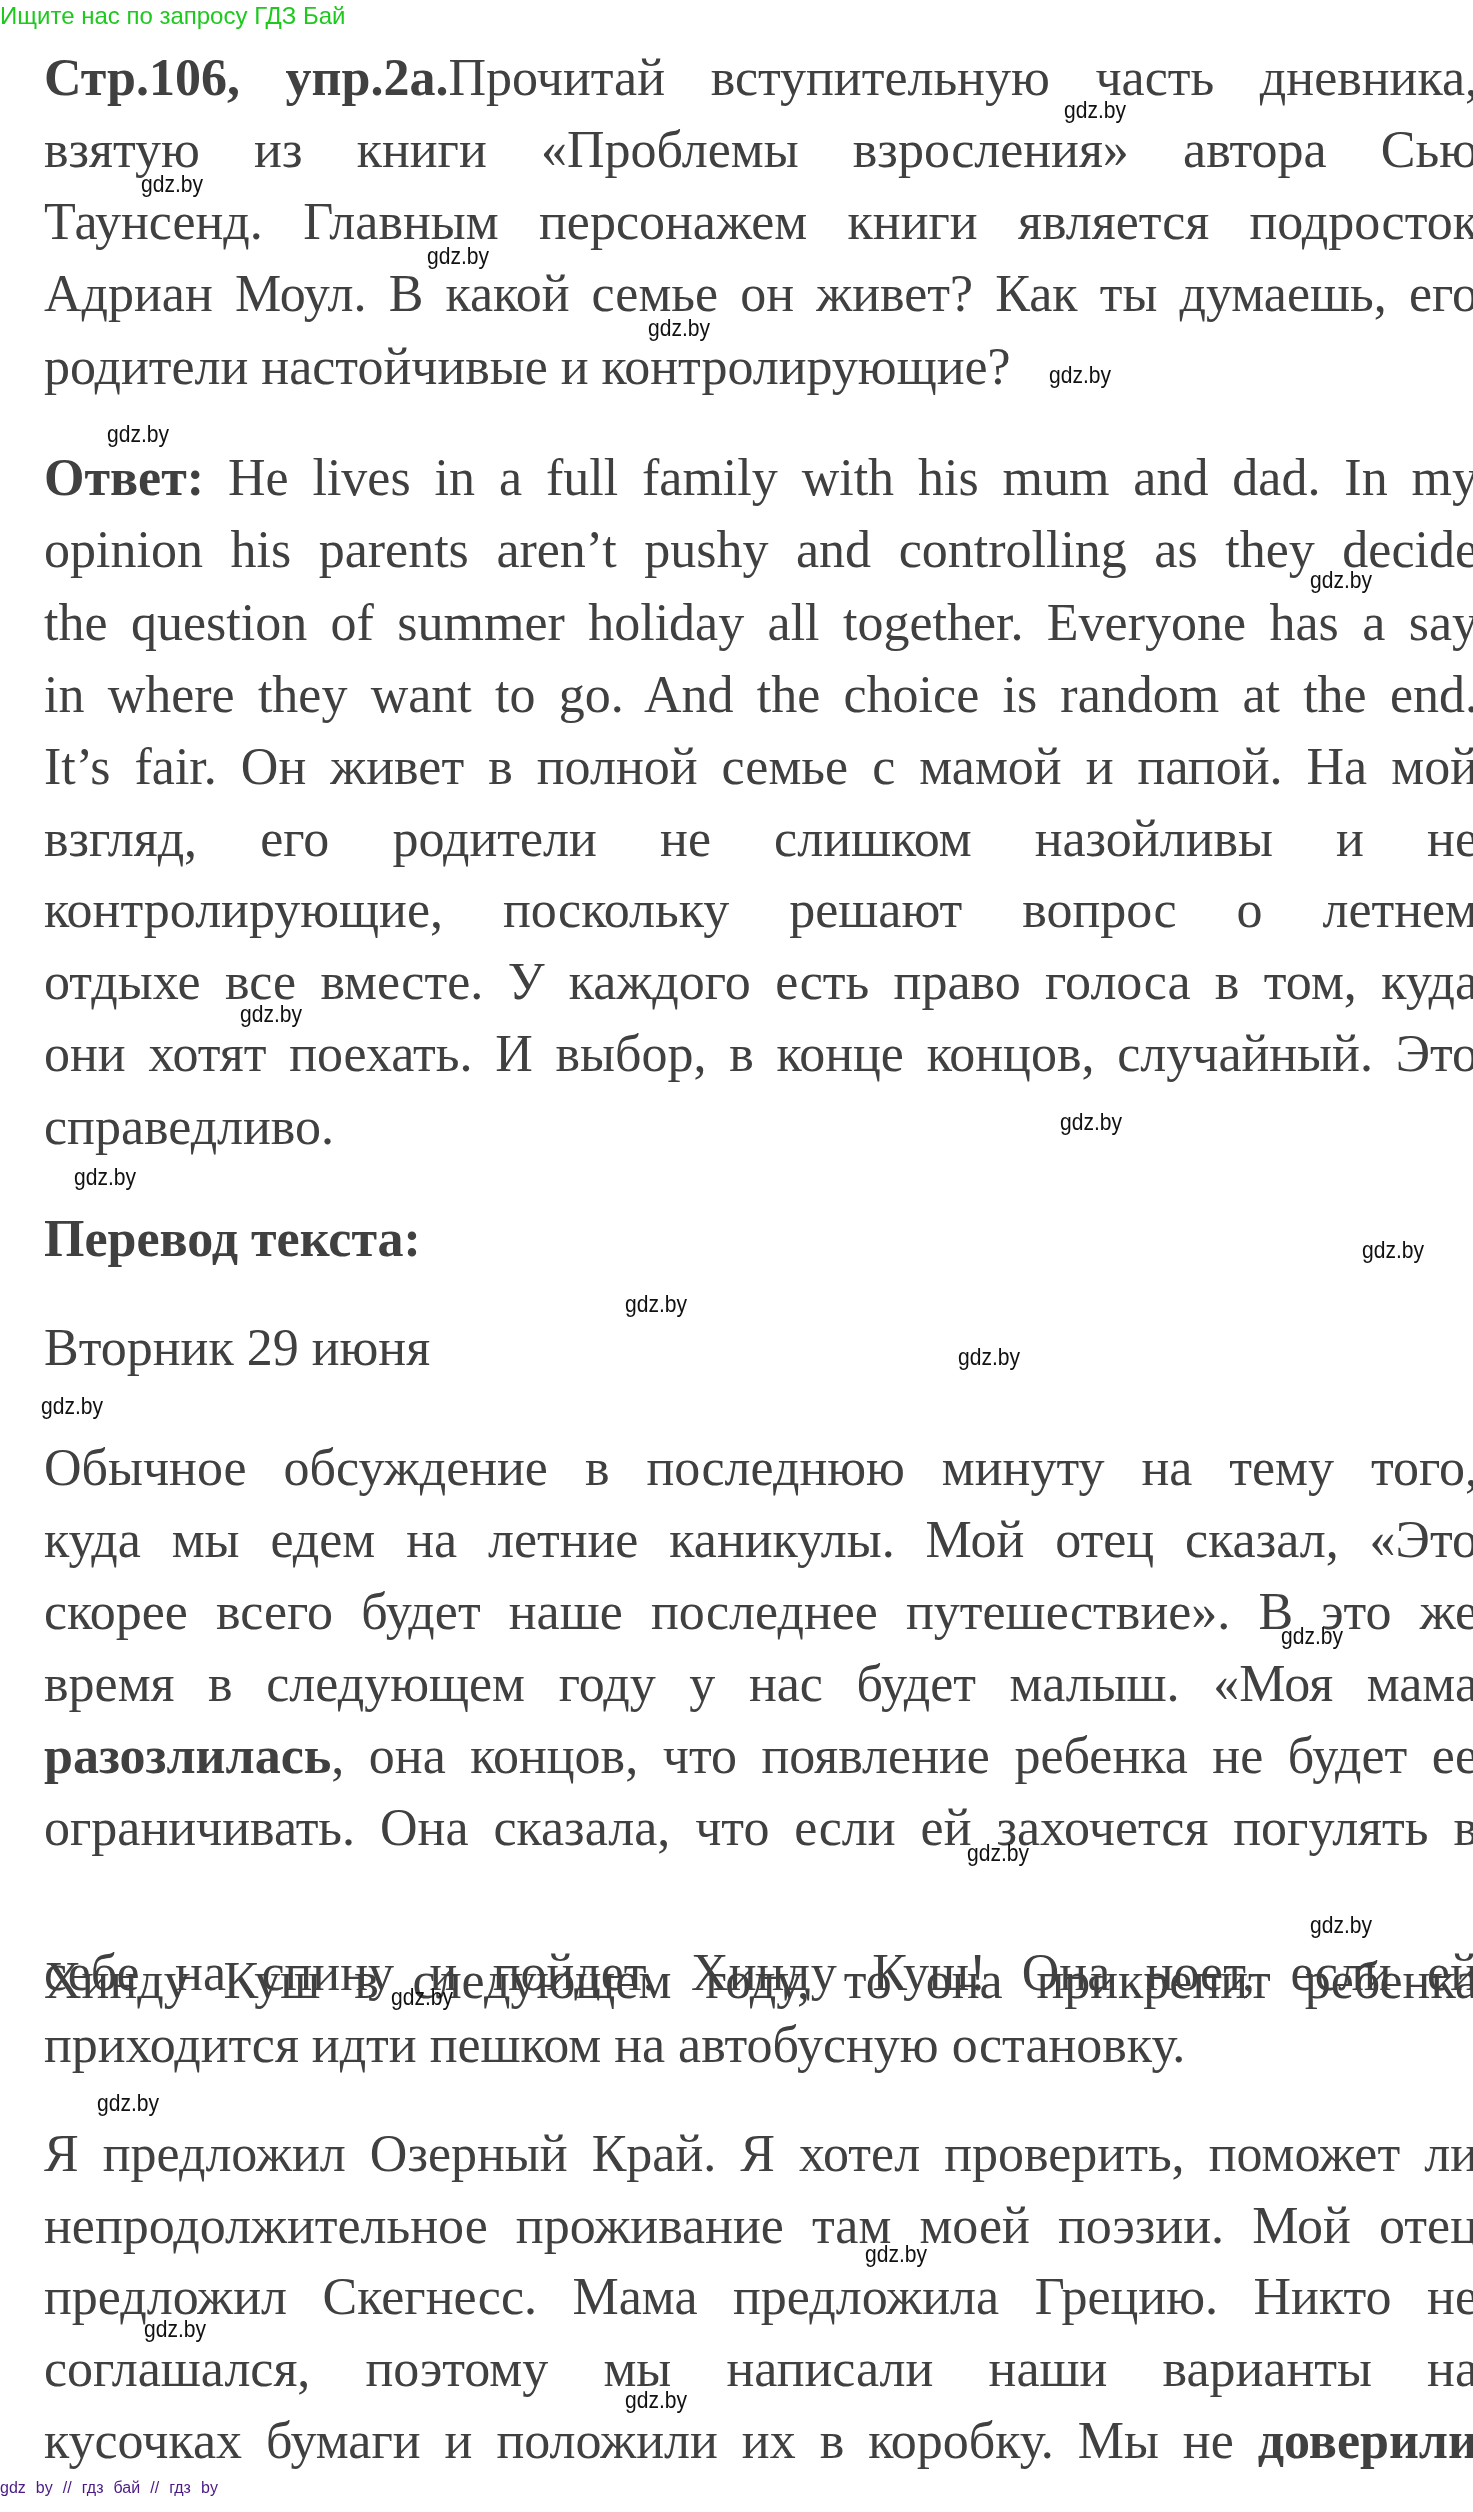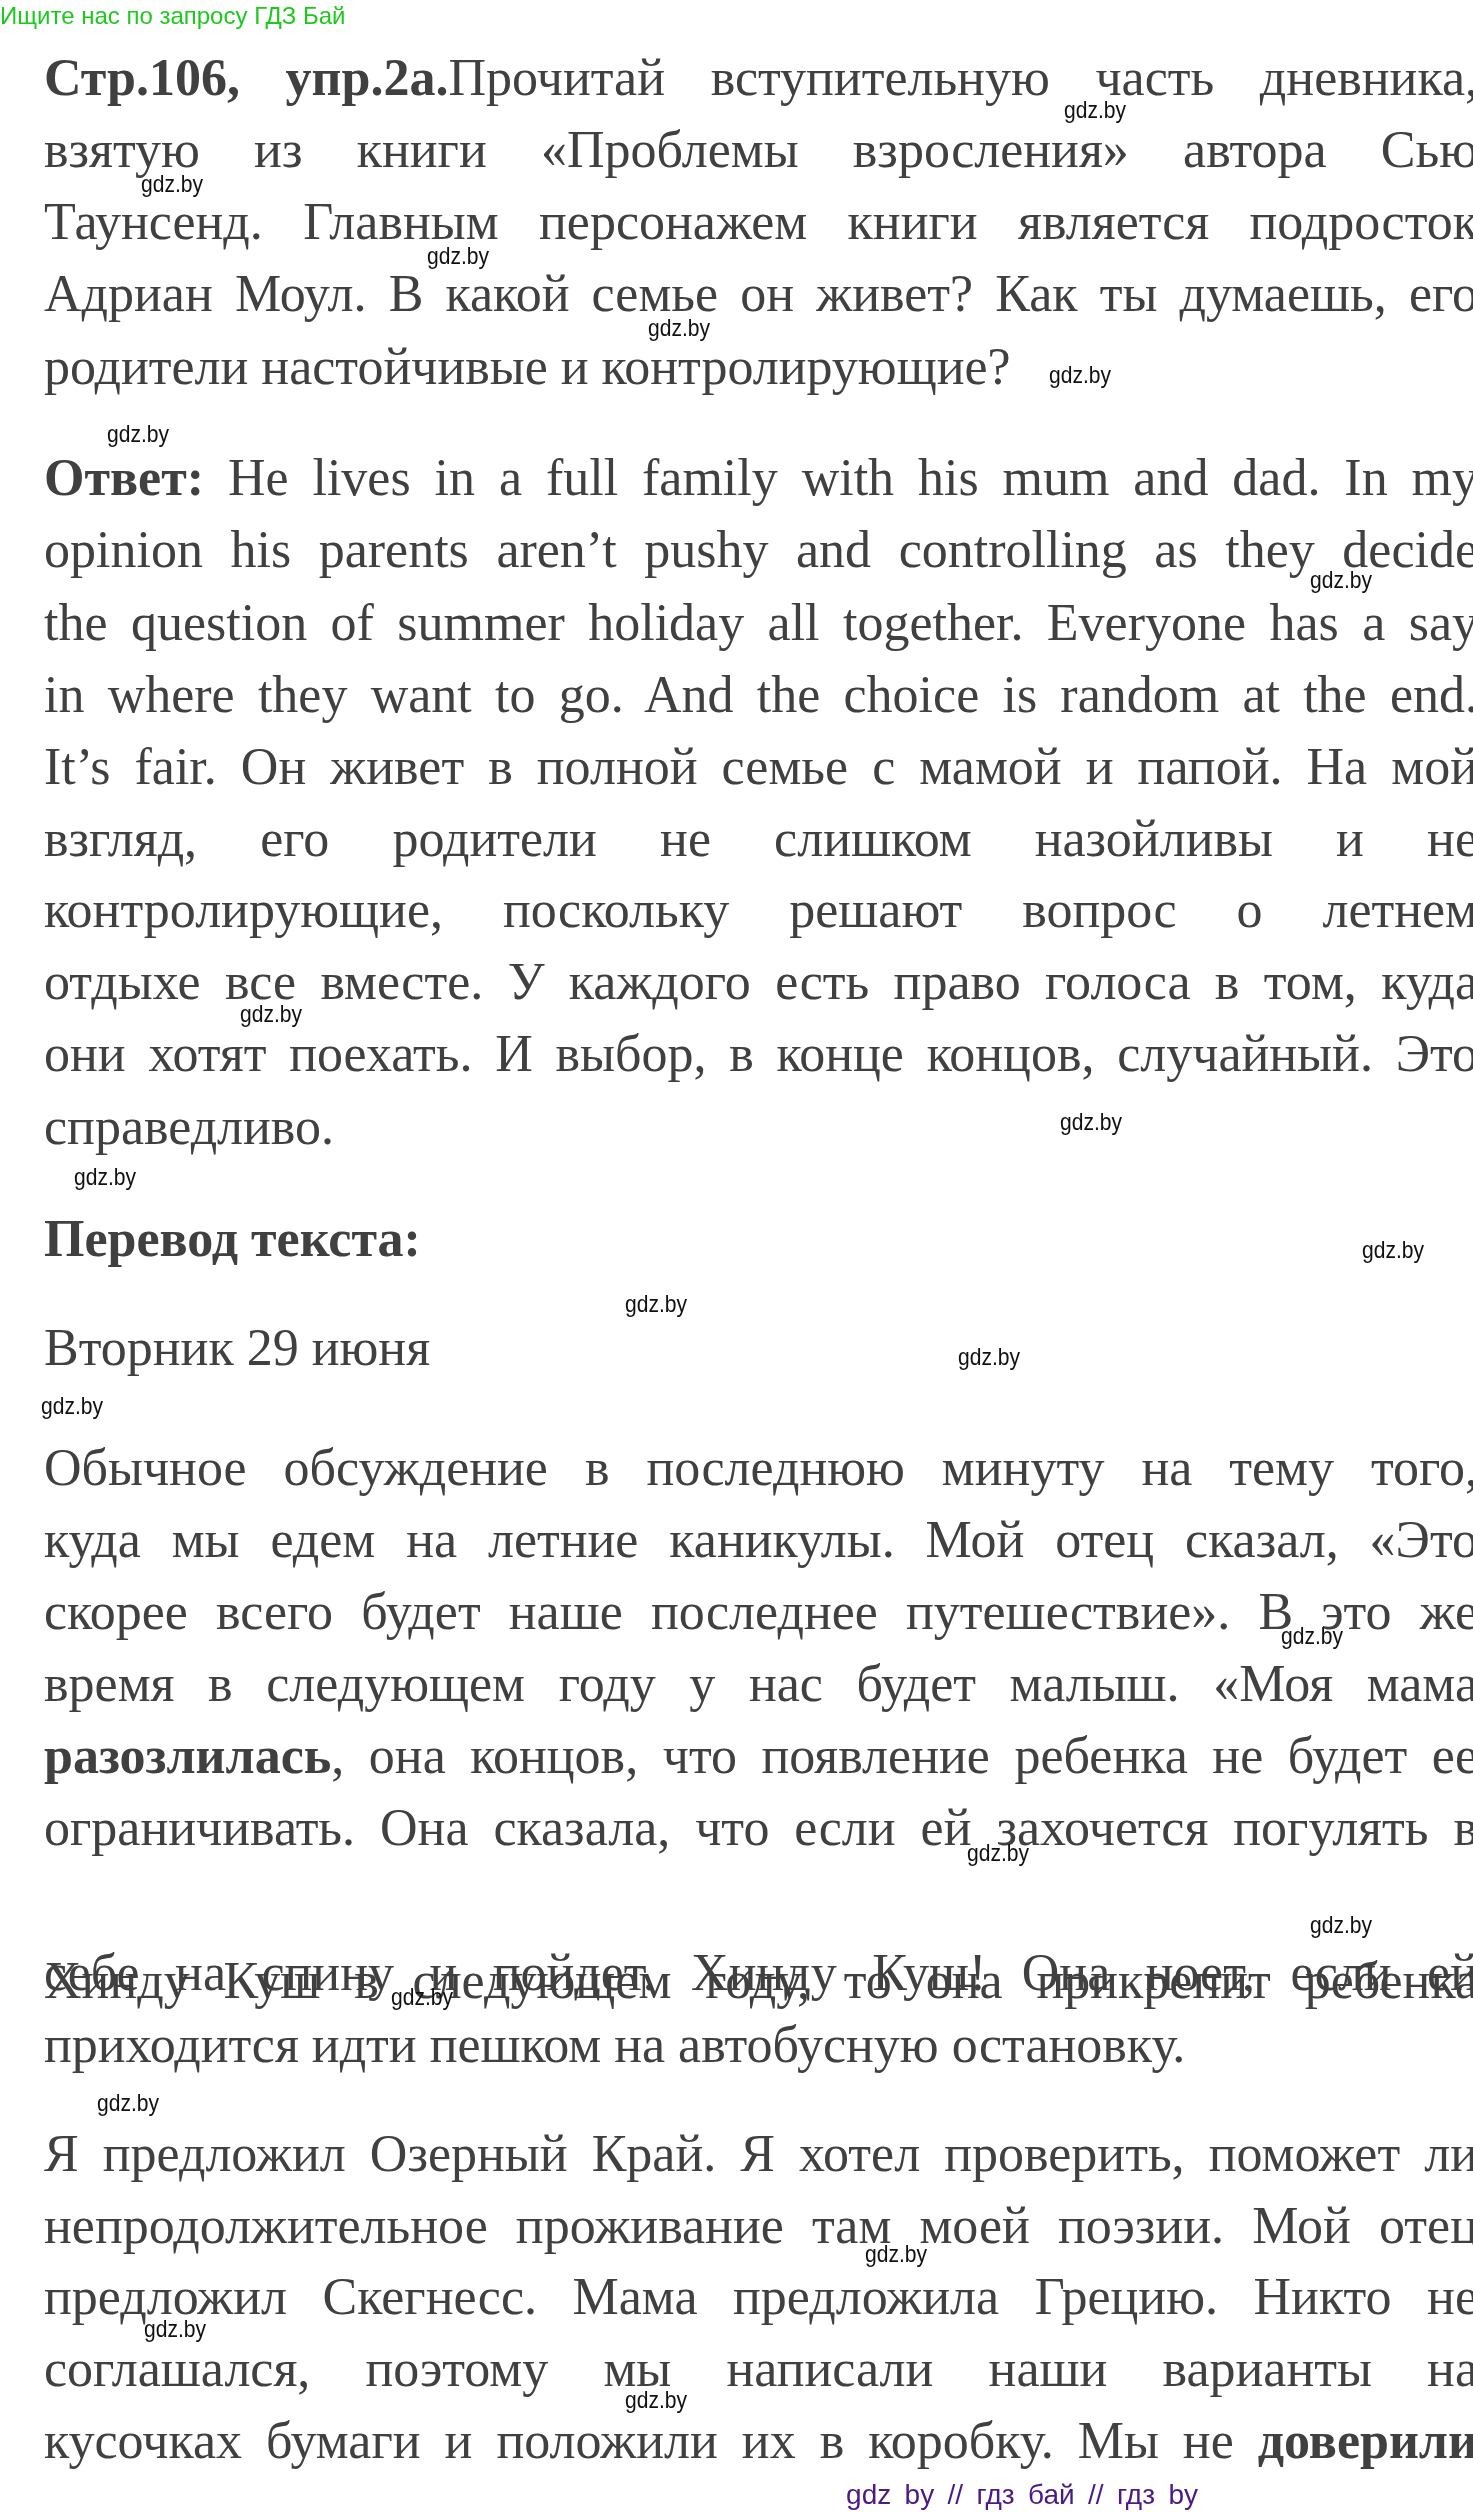--- a/index.html
+++ b/index.html
@@ -1,20 +1,20 @@
 <!DOCTYPE html>
 <html style="font-size:15px"><head>
 <meta charset="utf-8">
 <style>
   html, body { margin: 0; padding: 0; background: #ffffff; }
   body { width: 1474px; height: 2512px; position: relative; overflow: hidden; }
   .hdr { position: absolute; left: 0; top: 1.9px; width: 1474px; 
          font-family: "Liberation Sans", sans-serif; font-size: 24px; color: #1ec91e; }
-  .ftr { position: absolute; left: 0; top: 2479px; width: 1198px; text-align: right;
-         font-family: "Liberation Sans", sans-serif; font-size: 28px; color: #4b1a86; word-spacing: 5.6px; }
+  .ftr { position: absolute; left: 0; top: 2479px; width: 1198px; text-align: left;
+         font-family: "Liberation Sans", sans-serif; font-size: 16px; color: #4b1a86; word-spacing: 5.6px; }
   .ln { position: absolute; left: 24px; width: 1434px; height: 66px; white-space: nowrap;
         font-family: "Liberation Serif", serif; font-size: 52px; line-height: 66px; color: #404040;
         text-align: justify; text-align-last: justify; margin-left: 20px; }
   .ln.left { text-align: left; text-align-last: left; }
   .ln b { font-weight: bold; }
   .wm { position: absolute; font-family: "Liberation Sans", sans-serif; font-size: 23.4px;
         line-height: 26px; color: #111; transform: scaleX(0.9); transform-origin: left top; }
 </style>
 </head>
 <body>

